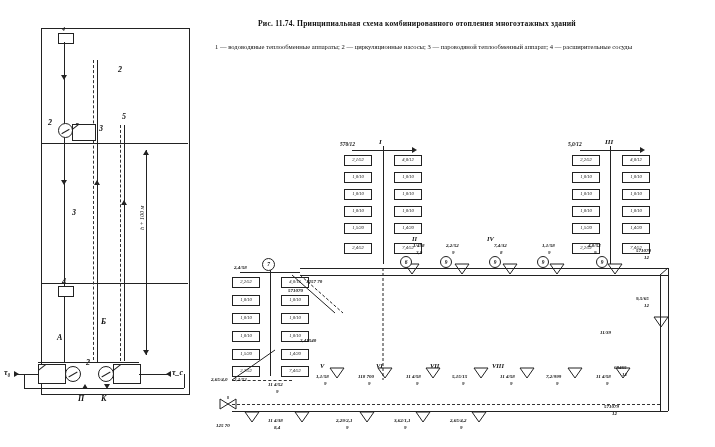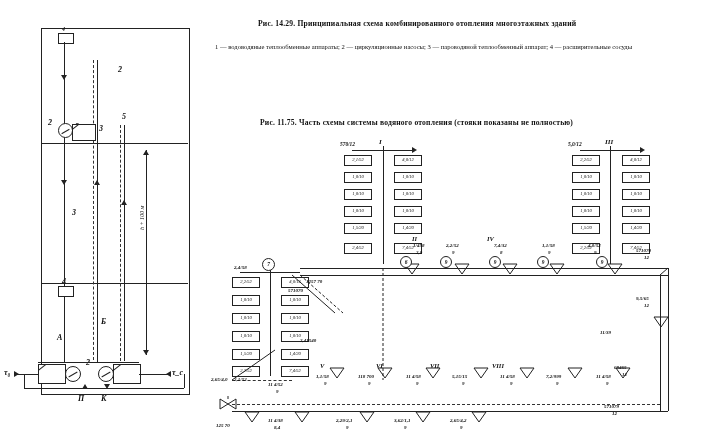--- a/index.html
+++ b/index.html
@@ -43,25 +43,24 @@
   .rlbl{position:absolute;font-size:5.4px;font-style:italic;font-weight:bold;text-align:center;white-space:nowrap;}
   .node{position:absolute;font-size:5px;font-style:italic;font-weight:bold;white-space:nowrap;text-align:center;}
   .rcirc{position:absolute;border:1px solid #222;border-radius:50%;background:#fff;
          font-size:5.4px;font-style:italic;font-weight:bold;text-align:center;}
 </style>
 </head>
 <body>
 
 <div class="page">
 
-  <div class="cap" style="left:258px;top:19px;">Рис. 14.29. Принципиальная схема комбинированного отопления многоэтажных зданий</div>
+  <div class="cap" style="left:258px;top:19px;">Рис. 11.74. Принципиальная схема комбинированного отопления многоэтажных зданий</div>
   <div class="capsub" style="left:215px;top:43px;width:480px;">
     <span>1 — водоводяные теплообменные аппараты;  2 — циркуляционные насосы;  3 — пароводяной теплообменный аппарат; 4 — расширительные сосуды</span>
   </div>
-  <div class="cap" style="left:260px;top:118px;">Рис. 11.75. Часть схемы системы водяного отопления (стояки показаны не полностью)</div>
 
   <div>
 
     <div class="frame" style="left:41px;top:28px;width:147px;height:365px;"></div>
     <div class="ln h" style="left:41px;top:143px;width:147px;"></div>
     <div class="ln h" style="left:41px;top:283px;width:147px;"></div>
 
     <div class="lbl-it" style="left:118px;top:65px;">2</div>
     <div class="lbl-it" style="left:72px;top:208px;">3</div>
     <div class="lbl-it" style="left:62px;top:277px;">4</div>

